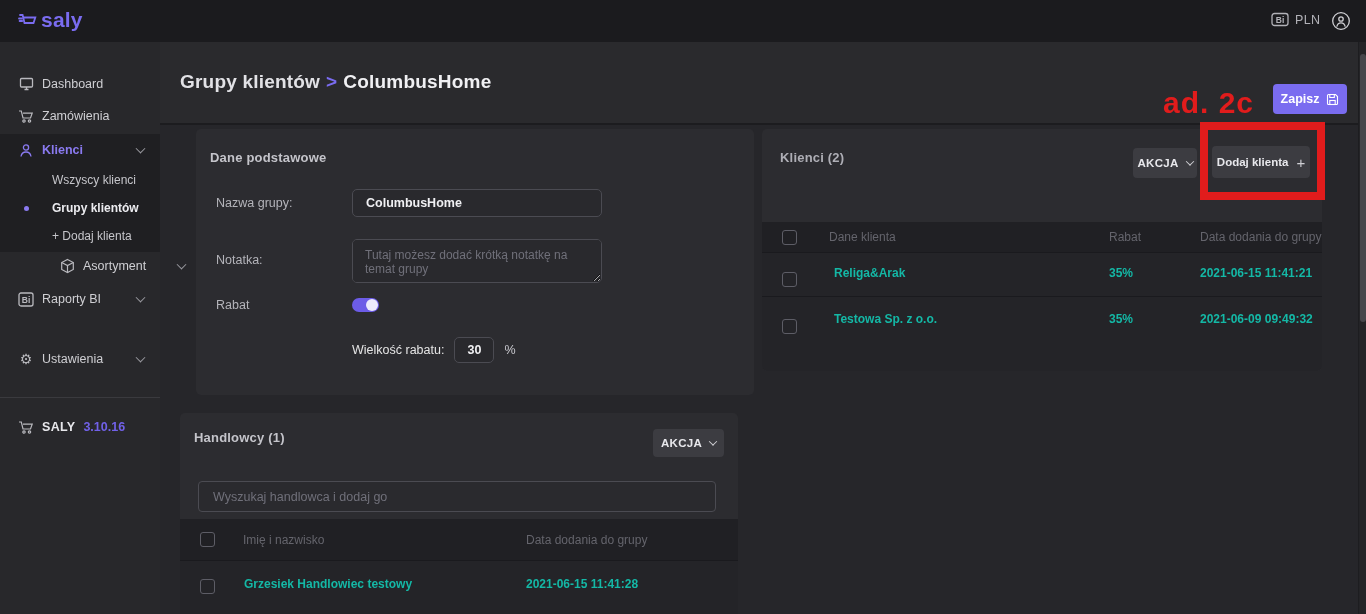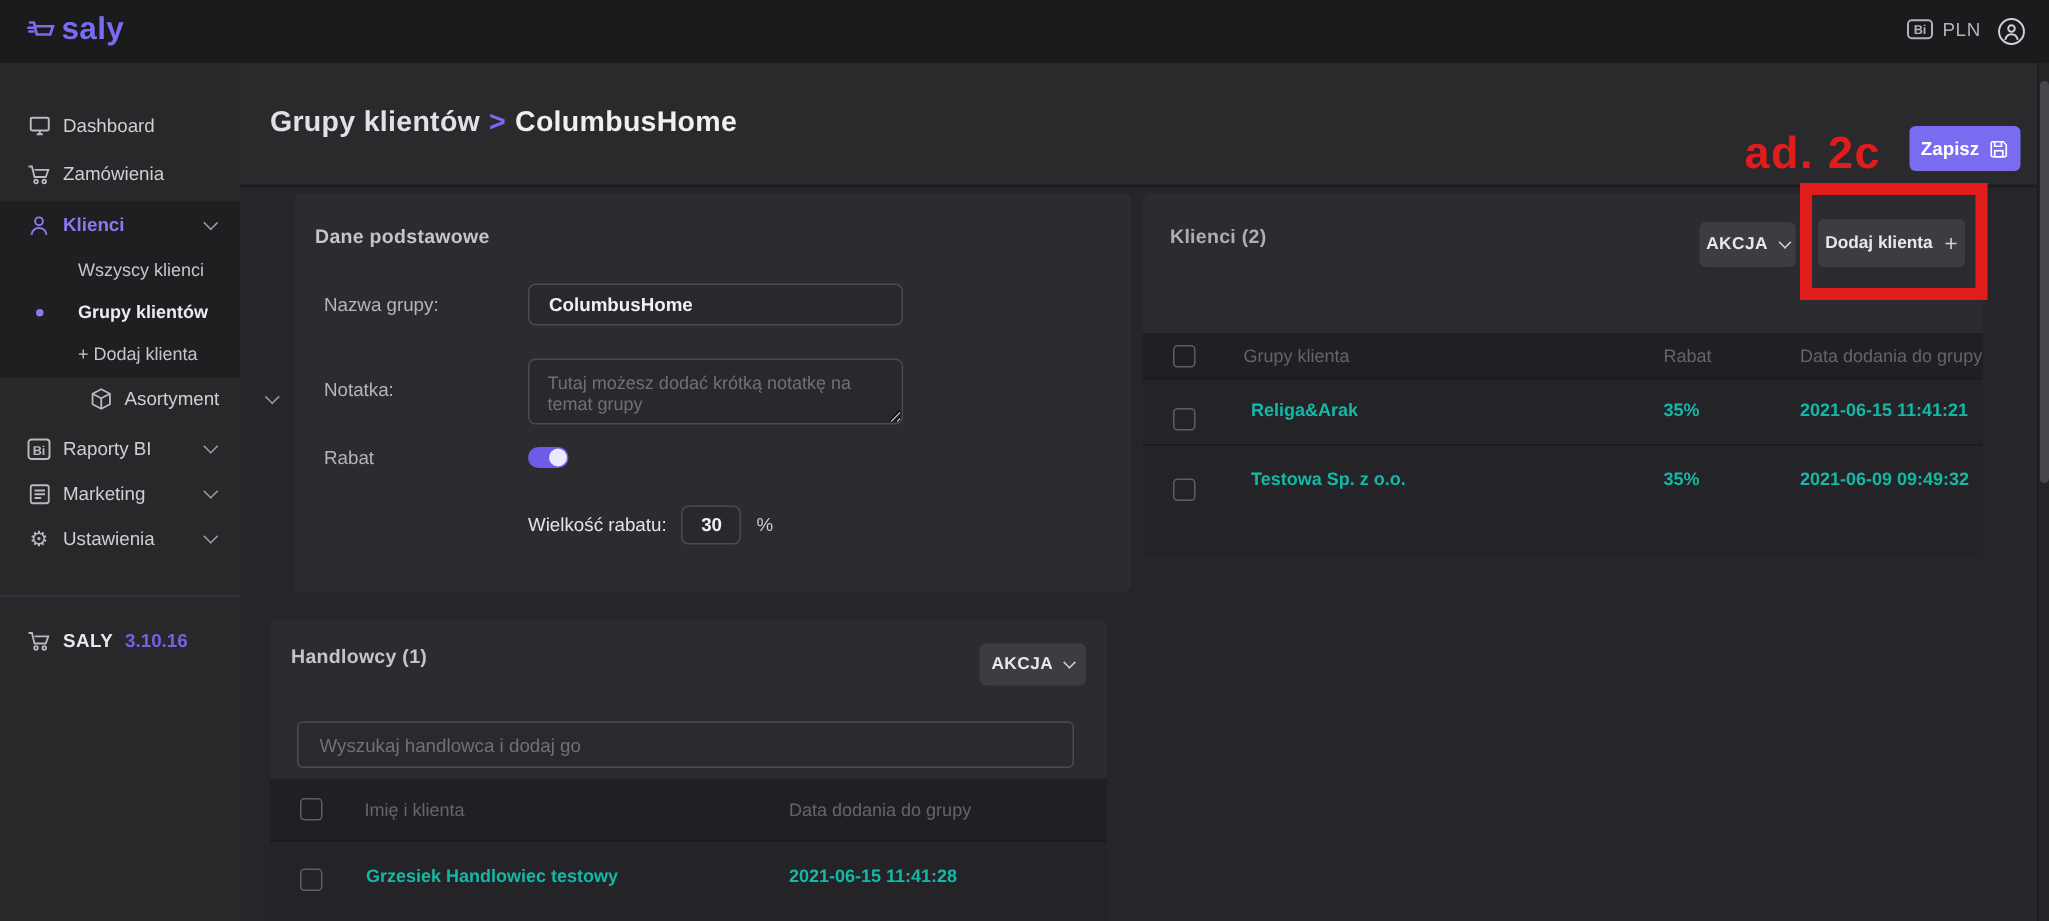--- a/index.html
+++ b/index.html
@@ -186,30 +186,20 @@
     <span class="side-icon">
       <svg width="16" height="15" viewBox="0 0 16 15">
         <rect x="1" y="1" width="14" height="13" rx="2" fill="none" stroke="#b9b9be" stroke-width="1.3"></rect>
         <text x="8" y="11" font-size="8.5" font-weight="bold" fill="#b9b9be" text-anchor="middle" font-family="Liberation Sans, sans-serif">Bi</text>
       </svg>
     </span>
     <span class="lbl">Raporty BI</span>
     <span class="chev"></span>
   </div>
 
-  <div class="side-item" style="top:271px;">
-    <span class="side-icon">
-      <svg width="15" height="15" viewBox="0 0 15 15" fill="none" stroke="#b9b9be" stroke-width="1.2">
-        <rect x="1.5" y="1.5" width="12" height="12" rx="1.5"></rect>
-          <path d="M4 5h7M4 7.5h7M4 10h4.5"></path>
-      </svg>
-    </span>
-    <span class="lbl">Marketing</span>
-    <span class="chev"></span>
-  </div>
 
   <div class="side-item" style="top:301px;">
     <span class="side-icon" style="font-size:14px;">⚙</span>
     <span class="lbl">Ustawienia</span>
     <span class="chev"></span>
   </div>
 
   <div class="side-divider"></div>
 
   <div class="side-footer">
@@ -268,21 +258,21 @@
   <button class="akcja-btn" style="left:473px; top:16px; width:71px; height:28px;">
     <span>AKCJA</span>
     <span class="btn-chev"></span>
   </button>
 
   <input class="search-input" type="text" placeholder="Wyszukaj handlowca i dodaj go" style="">
 
   <div class="tbl" style="top:106px;">
     <div class="tbl-header" style="position:relative; height:41px;">
       <span class="cbx" style="left:20px;"></span>
-      <span class="cell" style="left:63px;">Imię i klienta</span>
+      <span class="cell" style="left:63px;">Imię i nazwisko</span>
       <span class="cell" style="left:346px;">Data dodania do grupy</span>
     </div>
     <div class="tbl-row" style="position:relative; height:66px;">
       <span class="cbx" style="left:20px; top:18px;"></span>
       <span class="cell" style="left:64px; top:16px;">Grzesiek Handlowiec testowy</span>
       <span class="cell" style="left:346px; top:16px;">2021-06-15 11:41:28</span>
     </div>
   </div>
 </div>
 
@@ -295,21 +285,21 @@
   </button>
 
   <button class="add-btn">
     <span>Dodaj klienta</span>
     <span class="plus-glyph">+</span>
   </button>
 
   <div class="tbl" style="top:93px;">
     <div class="tbl-header" style="position:relative; height:30px;">
       <span class="cbx" style="left:20px; top:8px;"></span>
-      <span class="cell" style="left:67px;">Grupy klienta</span>
+      <span class="cell" style="left:67px;">Dane klienta</span>
       <span class="cell" style="left:347px;">Rabat</span>
       <span class="cell" style="left:438px;">Data dodania do grupy</span>
     </div>
     <div class="tbl-row" style="position:relative; height:44px;">
       <span class="cbx" style="left:20px; top:19px;"></span>
       <span class="cell" style="left:72px; top:13px;">Religa&amp;Arak</span>
       <span class="cell" style="left:347px; top:13px;">35%</span>
       <span class="cell" style="left:438px; top:13px;">2021-06-15 11:41:21</span>
     </div>
     <div class="tbl-row" style="position:relative; height:49px;">

